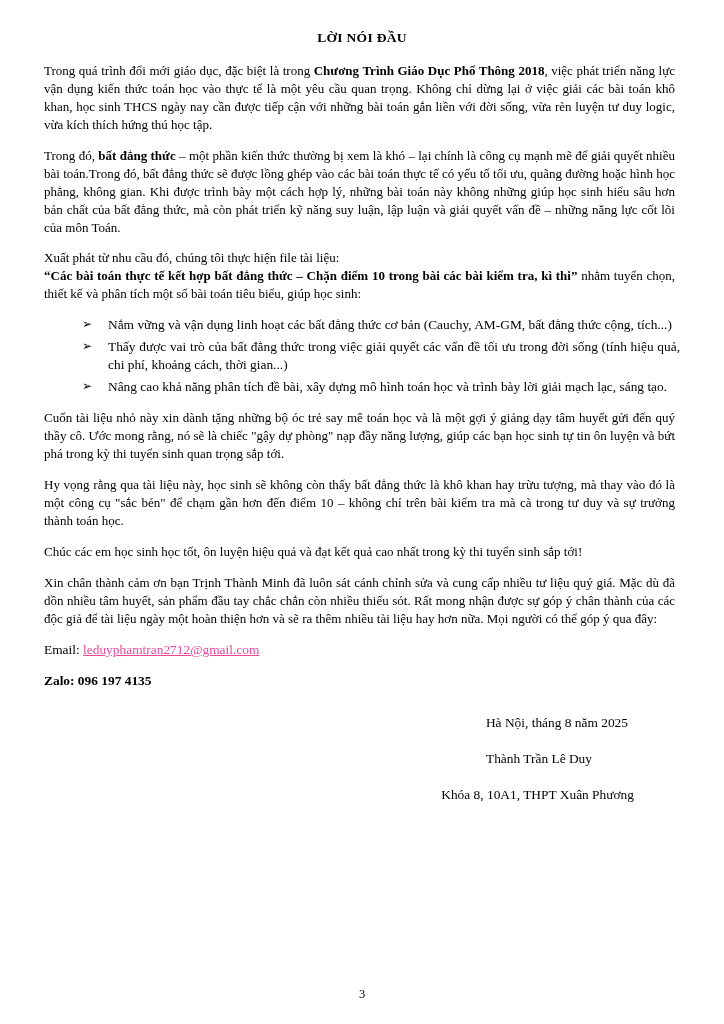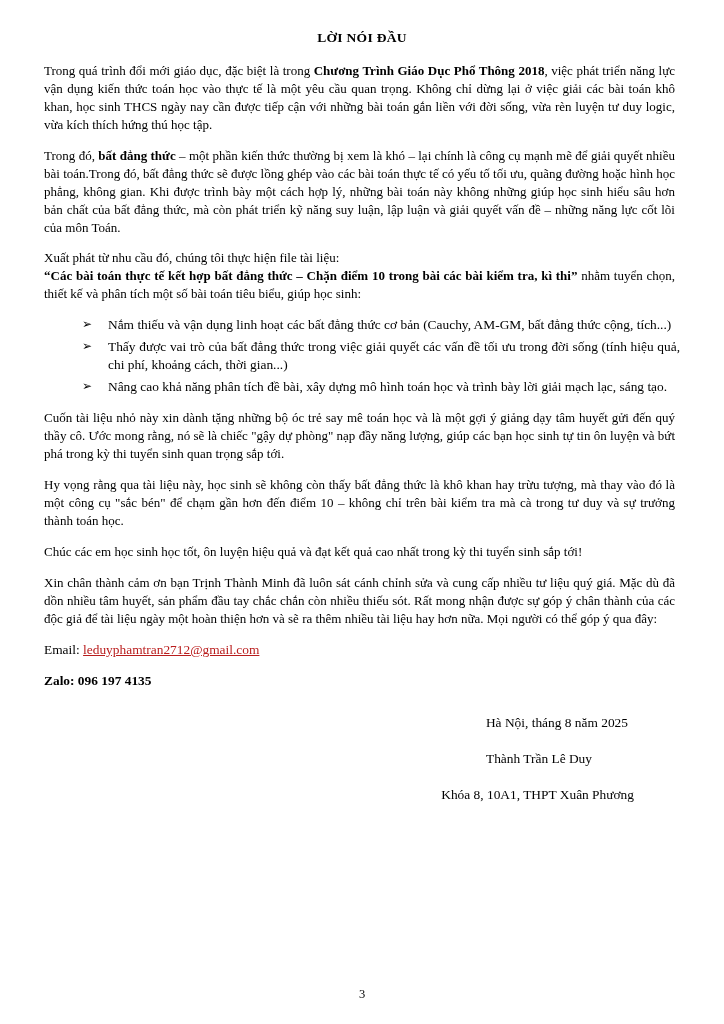--- a/index.html
+++ b/index.html
@@ -56,21 +56,21 @@
     top: 0;
     font-family: "DejaVu Sans", sans-serif;
     font-size: 12px;
   }
   .email-line {
     font-size: 13.4px;
     line-height: 1.38;
     margin: 0 0 13px 0;
   }
   .email-link {
-    color: #b91c1c;
+    color: #ec4899;
   }
   .zalo-line {
     font-size: 13.4px;
     line-height: 1.38;
     margin: 0 0 22px 0;
     font-weight: bold;
   }
   .sign-block {
     margin-top: 8px;
   }
@@ -108,21 +108,21 @@
   </p>
 
   <p class="para">
     <span>Xuất phát từ nhu cầu đó, chúng tôi thực hiện file tài liệu:</span><br>
     <b>“Các bài toán thực tế kết hợp bất đẳng thức – Chặn điểm 10 trong bài các bài kiểm tra, kì thi”</b><span> nhằm tuyển chọn, thiết kế và phân tích một số bài toán tiêu biểu, giúp học sinh:</span>
   </p>
 
   <ul class="bullets">
     <li>
       <span class="marker">➢</span>
-      <span>Nắm thiếu và vận dụng linh hoạt các bất đẳng thức cơ bản (Cauchy, AM-GM, bất đẳng thức cộng, tích...)</span>
+      <span>Nắm vững và vận dụng linh hoạt các bất đẳng thức cơ bản (Cauchy, AM-GM, bất đẳng thức cộng, tích...)</span>
     </li>
     <li>
       <span class="marker">➢</span>
       <span>Thấy được vai trò của bất đẳng thức trong việc giải quyết các vấn đề tối ưu trong đời sống (tính hiệu quả, chi phí, khoảng cách, thời gian...)</span>
     </li>
     <li>
       <span class="marker">➢</span>
       <span>Nâng cao khả năng phân tích đề bài, xây dựng mô hình toán học và trình bày lời giải mạch lạc, sáng tạo.</span>
     </li>
   </ul>

